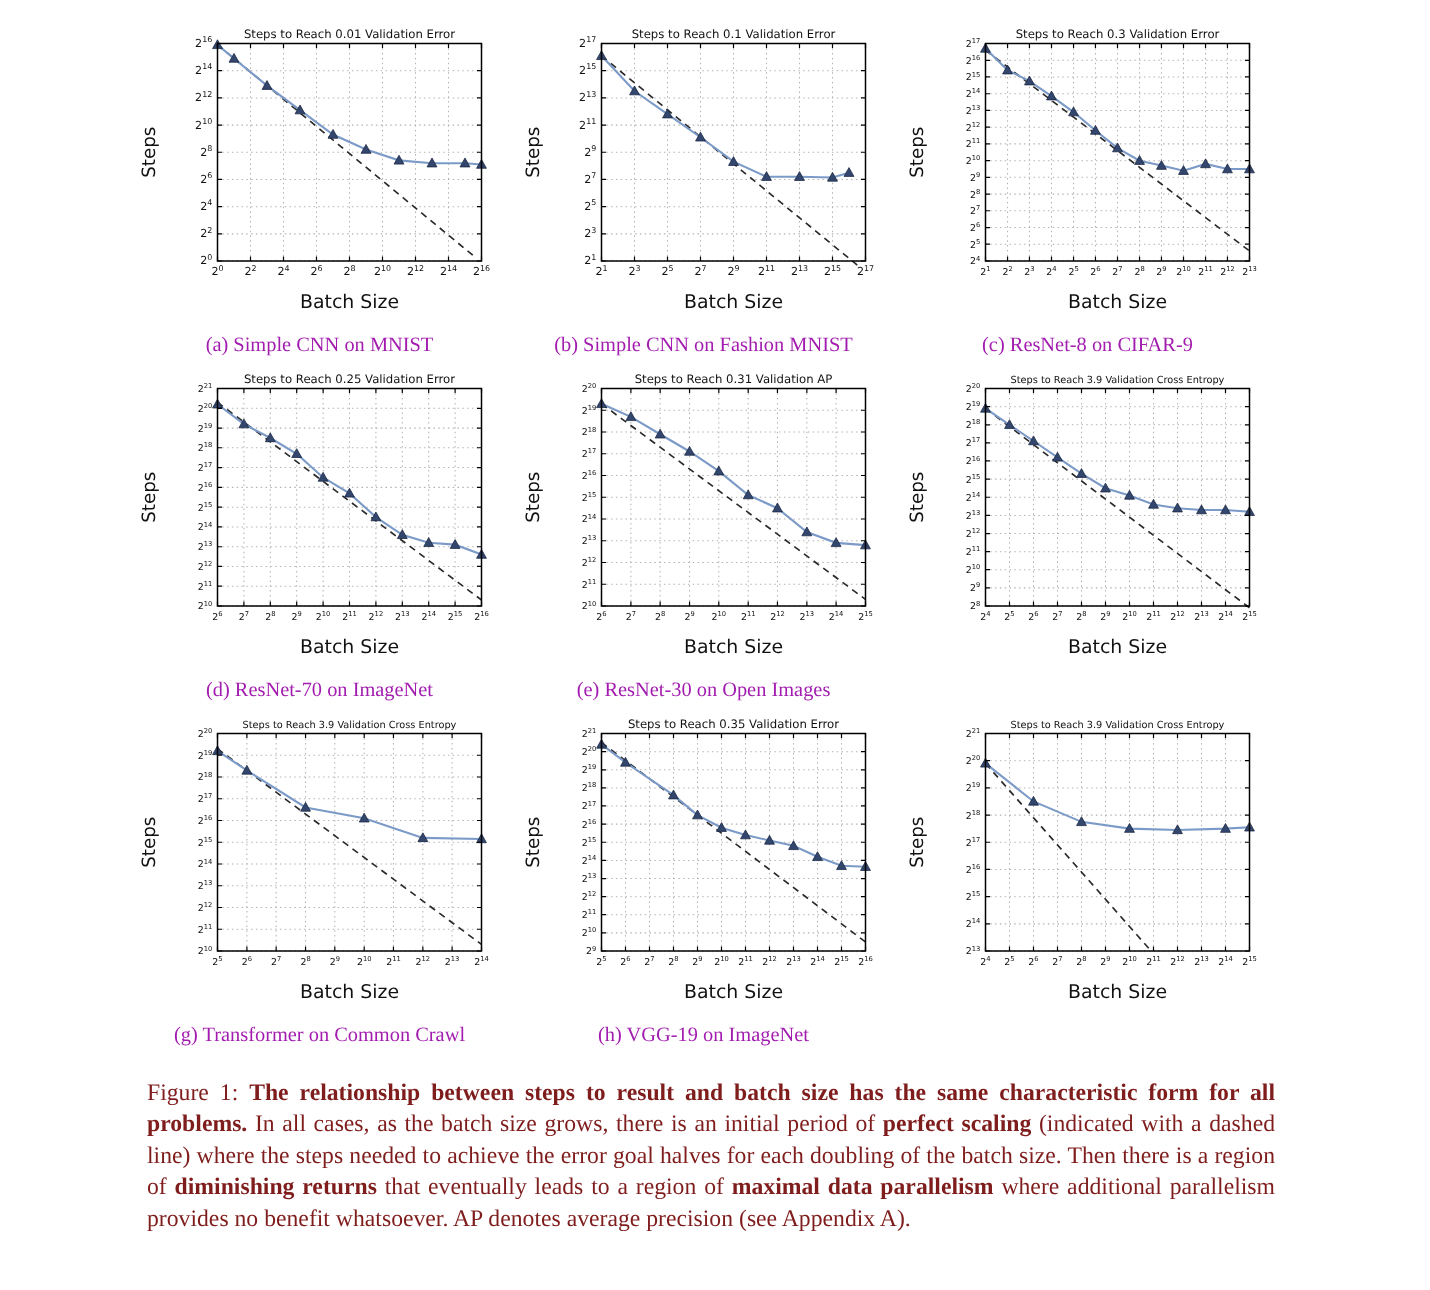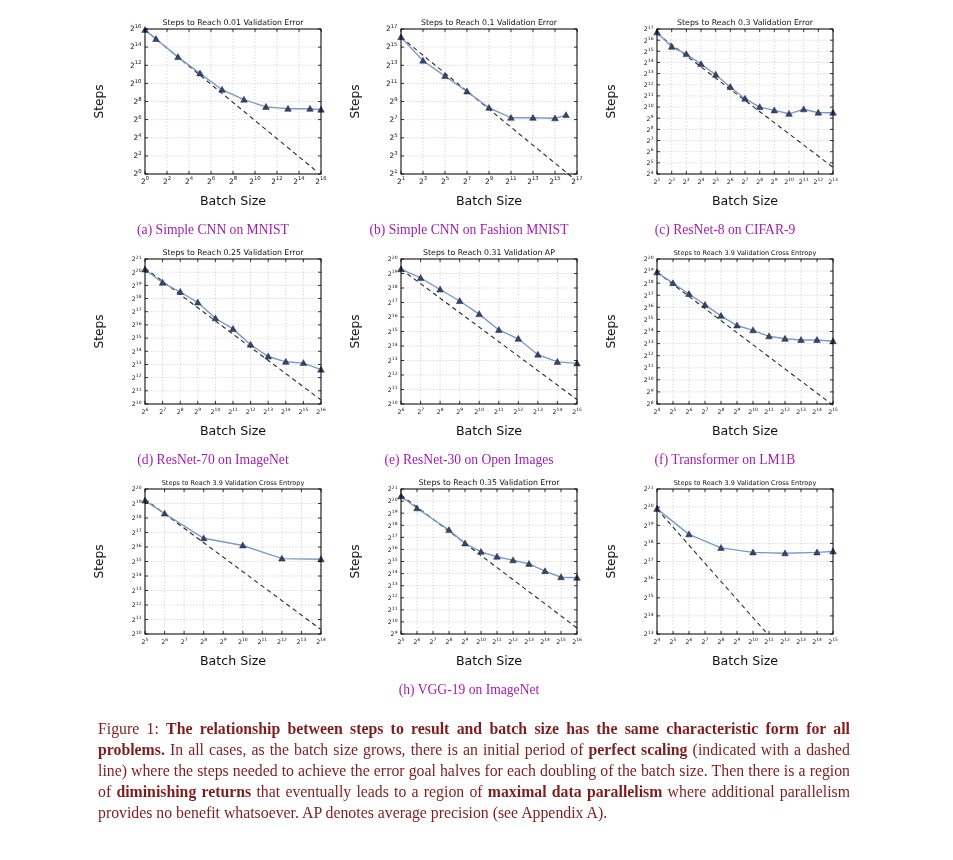--- a/index.html
+++ b/index.html
@@ -734,21 +734,20 @@
                 <text x="48.5" y="63.6" text-anchor="end" font-size="6.3"><tspan>2</tspan><tspan font-size="4.5" dy="-2.6">16</tspan></text>
                 <text x="48.5" y="51.5" text-anchor="end" font-size="6.3"><tspan>2</tspan><tspan font-size="4.5" dy="-2.6">17</tspan></text>
                 <text x="48.5" y="39.5" text-anchor="end" font-size="6.3"><tspan>2</tspan><tspan font-size="4.5" dy="-2.6">18</tspan></text>
                 <text x="48.5" y="27.4" text-anchor="end" font-size="6.3"><tspan>2</tspan><tspan font-size="4.5" dy="-2.6">19</tspan></text>
                 <text x="48.5" y="15.3" text-anchor="end" font-size="6.3"><tspan>2</tspan><tspan font-size="4.5" dy="-2.6">20</tspan></text>
               </g>
               <text x="140.0" y="9" text-anchor="middle" font-size="6.5" fill="#1a1a1a">Steps to Reach 3.9 Validation Cross Entropy</text>
               <text x="140.0" y="189" text-anchor="middle" font-size="12.6">Batch Size</text>
               <text x="10" y="85.5" transform="rotate(-90 10 85.5)" text-anchor="middle" font-size="12.2">Steps</text>
             </svg></div>
-        <figcaption class="subcaption">(f) Transformer on LM1B</figcaption>
       </figure>
     </div>
     <div class="row">
       <figure class="subplot">
         <div class="chart"><svg width="240" height="196" viewBox="0 0 240 196">
               <g>
                 <line x1="52.0" y1="13" x2="52.0" y2="158" stroke="#b3b3b3" stroke-width="0.7" stroke-dasharray="1 2.2"></line>
                 <line x1="71.6" y1="13" x2="71.6" y2="158" stroke="#b3b3b3" stroke-width="0.7" stroke-dasharray="1 2.2"></line>
                 <line x1="91.1" y1="13" x2="91.1" y2="158" stroke="#b3b3b3" stroke-width="0.7" stroke-dasharray="1 2.2"></line>
                 <line x1="110.7" y1="13" x2="110.7" y2="158" stroke="#b3b3b3" stroke-width="0.7" stroke-dasharray="1 2.2"></line>
@@ -847,20 +846,21 @@
                 <text x="48.5" y="73.3" text-anchor="end" font-size="6.3"><tspan>2</tspan><tspan font-size="4.5" dy="-2.6">16</tspan></text>
                 <text x="48.5" y="58.8" text-anchor="end" font-size="6.3"><tspan>2</tspan><tspan font-size="4.5" dy="-2.6">17</tspan></text>
                 <text x="48.5" y="44.3" text-anchor="end" font-size="6.3"><tspan>2</tspan><tspan font-size="4.5" dy="-2.6">18</tspan></text>
                 <text x="48.5" y="29.8" text-anchor="end" font-size="6.3"><tspan>2</tspan><tspan font-size="4.5" dy="-2.6">19</tspan></text>
                 <text x="48.5" y="15.3" text-anchor="end" font-size="6.3"><tspan>2</tspan><tspan font-size="4.5" dy="-2.6">20</tspan></text>
               </g>
               <text x="140.0" y="9" text-anchor="middle" font-size="6.5" fill="#1a1a1a">Steps to Reach 3.9 Validation Cross Entropy</text>
               <text x="140.0" y="189" text-anchor="middle" font-size="12.6">Batch Size</text>
               <text x="10" y="85.5" transform="rotate(-90 10 85.5)" text-anchor="middle" font-size="12.2">Steps</text>
             </svg></div>
+        <figcaption class="subcaption">(g) Transformer on Common Crawl</figcaption>
       </figure>
       <figure class="subplot">
         <div class="chart"><svg width="240" height="196" viewBox="0 0 240 196">
               <g>
                 <line x1="52.0" y1="13" x2="52.0" y2="158" stroke="#b3b3b3" stroke-width="0.7" stroke-dasharray="1 2.2"></line>
                 <line x1="68.0" y1="13" x2="68.0" y2="158" stroke="#b3b3b3" stroke-width="0.7" stroke-dasharray="1 2.2"></line>
                 <line x1="84.0" y1="13" x2="84.0" y2="158" stroke="#b3b3b3" stroke-width="0.7" stroke-dasharray="1 2.2"></line>
                 <line x1="100.0" y1="13" x2="100.0" y2="158" stroke="#b3b3b3" stroke-width="0.7" stroke-dasharray="1 2.2"></line>
                 <line x1="116.0" y1="13" x2="116.0" y2="158" stroke="#b3b3b3" stroke-width="0.7" stroke-dasharray="1 2.2"></line>
                 <line x1="132.0" y1="13" x2="132.0" y2="158" stroke="#b3b3b3" stroke-width="0.7" stroke-dasharray="1 2.2"></line>

